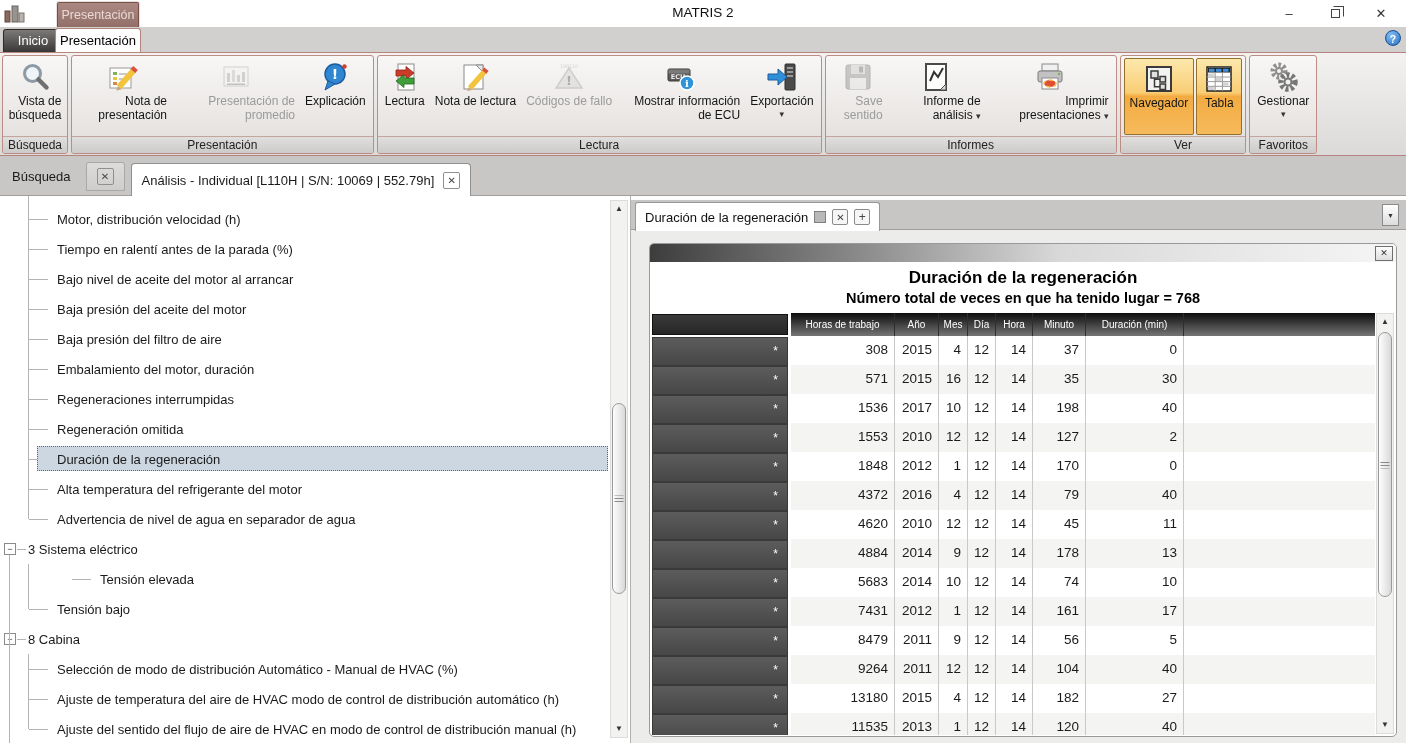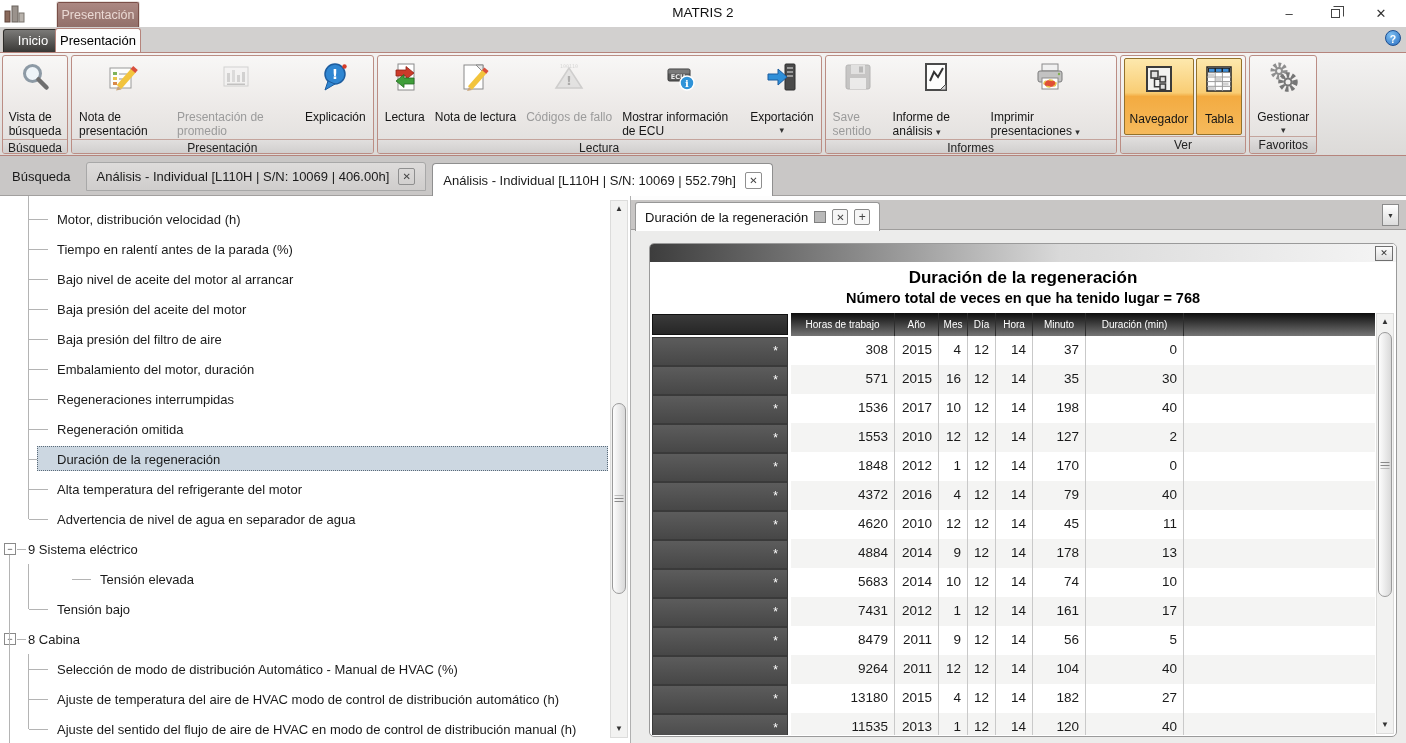--- a/index.html
+++ b/index.html
@@ -40,21 +40,21 @@
     background:linear-gradient(#f3f2f1,#dcdad8); border-top:1px solid #b5847c; border-bottom:1px solid #b5847c;
     display:flex; align-items:stretch; gap:3px; padding:2px 0 1px 2px; }
   .rib-group { border:1px solid #bb8d84; border-radius:3px; display:flex; flex-direction:column;
     background:linear-gradient(#f8f7f6 0%, #ece9e7 55%, #e0dedc 100%); overflow:hidden; }
   .rib-btns { flex:1; display:flex; align-items:stretch; padding:1px 2px 0 2px; }
   .rib-cap { height:17px; background:linear-gradient(#e1dfde,#cdcbca); border-top:1px solid #c4a49c;
     font-size:12px; color:#222; text-align:center; line-height:16px; border-radius:0 0 2px 2px; }
   .rbtn { display:flex; flex-direction:column; align-items:center; justify-content:flex-start;
     padding:4px 5px 1px 5px; max-width:98px; cursor:default; }
   .rbtn .ricon { width:34px; height:32px; display:flex; align-items:center; justify-content:center; }
-  .rbtn .rlabel { font-size:12px; line-height:13.5px; text-align:left; color:#151515; margin-top:18px; }
+  .rbtn .rlabel { font-size:12px; line-height:13.5px; text-align:right; color:#151515; margin-top:2px; }
   .rbtn.wide { max-width:128px; }
   .rbtn.narrow { max-width:60px; }
   .rbtn.disabled .rlabel { color:#9b9b9b; }
   .rbtn.disabled .ricon { filter:grayscale(1) opacity(.45); }
   .rbtn.selected { background:linear-gradient(#fde8ad 0%, #f9cd74 45%, #f3ab41 50%, #f6ba5c 100%);
     border:1px solid #93712c; border-radius:2px; margin:1px; }
   .rarrow { font-size:9px; color:#333; line-height:9px; }
   .rarrow.below { display:block; margin-top:1px; }
 
   
@@ -406,21 +406,20 @@
           </div>
           <div class="rib-cap">Favoritos</div>
         </div>
       </div>
   </div>
 
   <div id="doc-strip">
     <div id="doc-tabs" style="display:flex;align-items:flex-end;">
         <div class="doc-plain">Búsqueda</div>
         <div class="doc-tab">
-          <span class="doc-label">Análisis - Individual [L110H | S/N: 10069 | 406.00h]</span>
           <span class="doc-x">✕</span>
         </div>
         <div class="doc-tab active">
           <span class="doc-label">Análisis - Individual [L110H | S/N: 10069 | 552.79h]</span>
           <span class="doc-x">✕</span>
         </div>
       </div>
   </div>
 
   <div id="main">
@@ -469,21 +468,21 @@
             <span class="conn"></span>
             <span class="tlabel leaf-label">Advertencia de nivel de agua en separador de agua</span>
           </div>
           <div class="trow leaf" style="top: 278px;">
             <span class="conn"></span>
             <span class="tlabel leaf-label">Alta temperatura del refrigerante del motor</span>
           </div>
           <div class="trow root" style="top: 338px;">
             <span class="expander">−</span>
             <span class="rconn"></span>
-            <span class="tlabel root-label">9 Sistema eléctrico</span>
+            <span class="tlabel root-label">3 Sistema eléctrico</span>
           </div>
           <div class="trow leaf" style="top: 368px; margin-left: 43px;">
             <span class="conn"></span>
             <span class="tlabel leaf-label">Tensión elevada</span>
           </div>
           <div class="trow leaf" style="top: 398px;">
             <span class="conn"></span>
             <span class="tlabel leaf-label">Tensión bajo</span>
           </div>
           <div class="trow root" style="top: 428px;">

